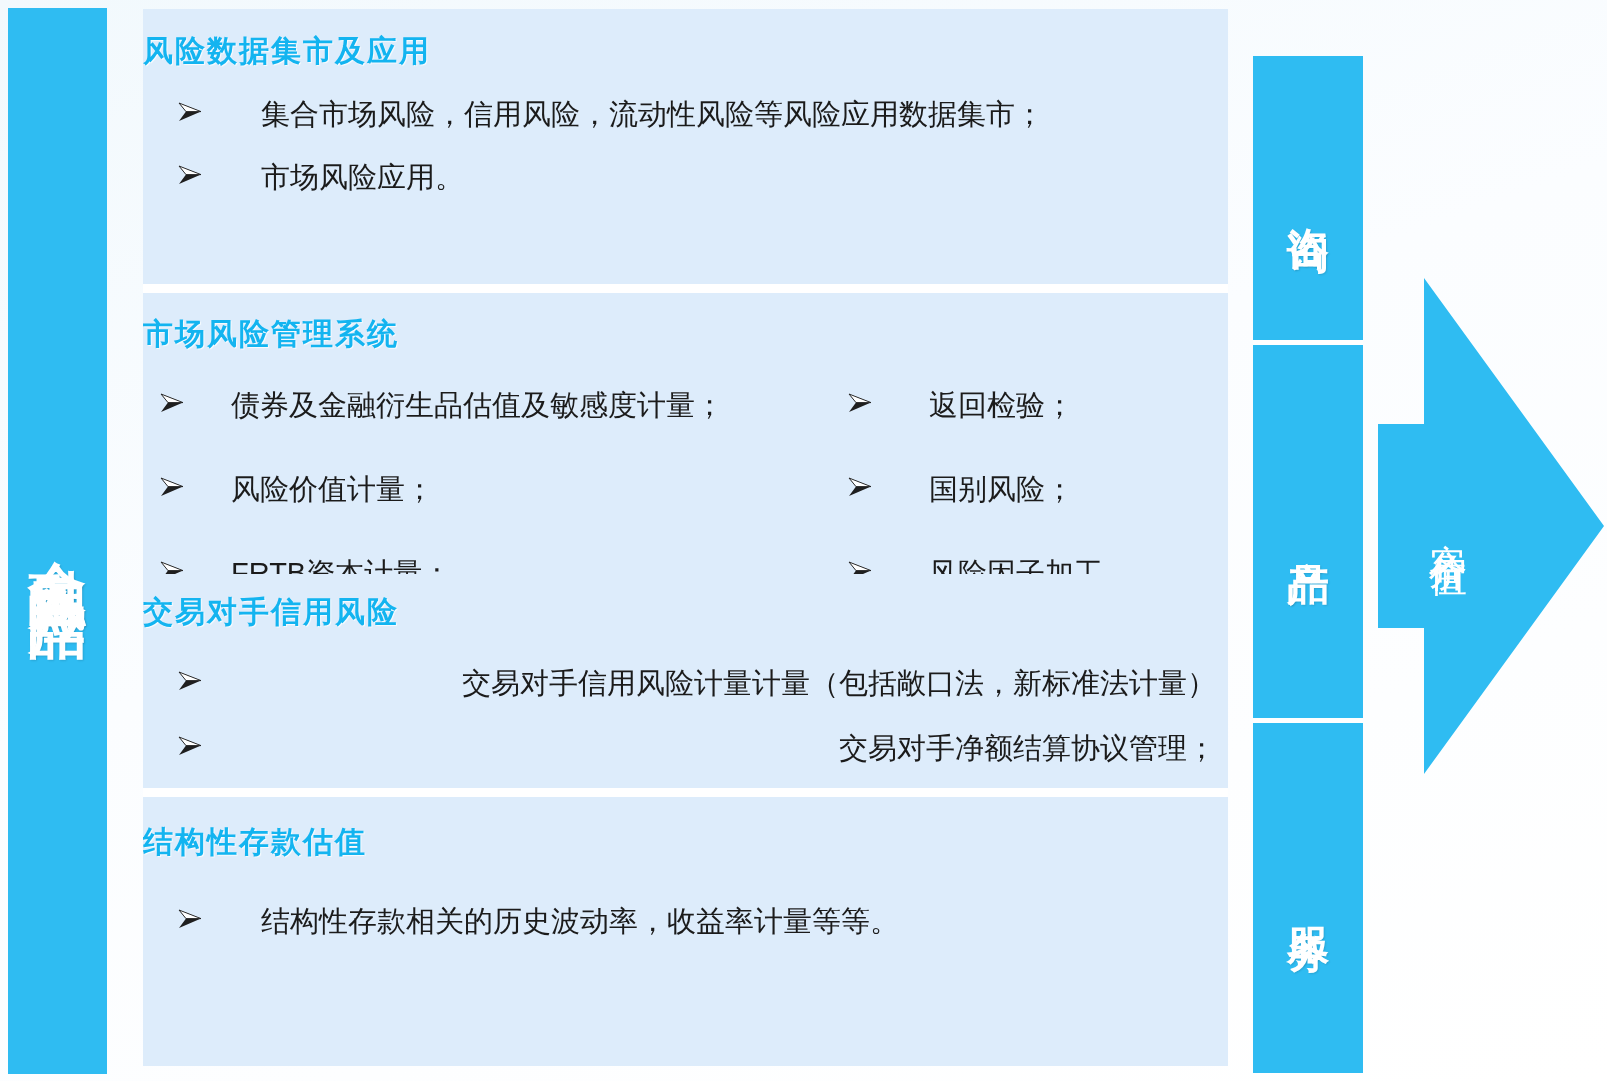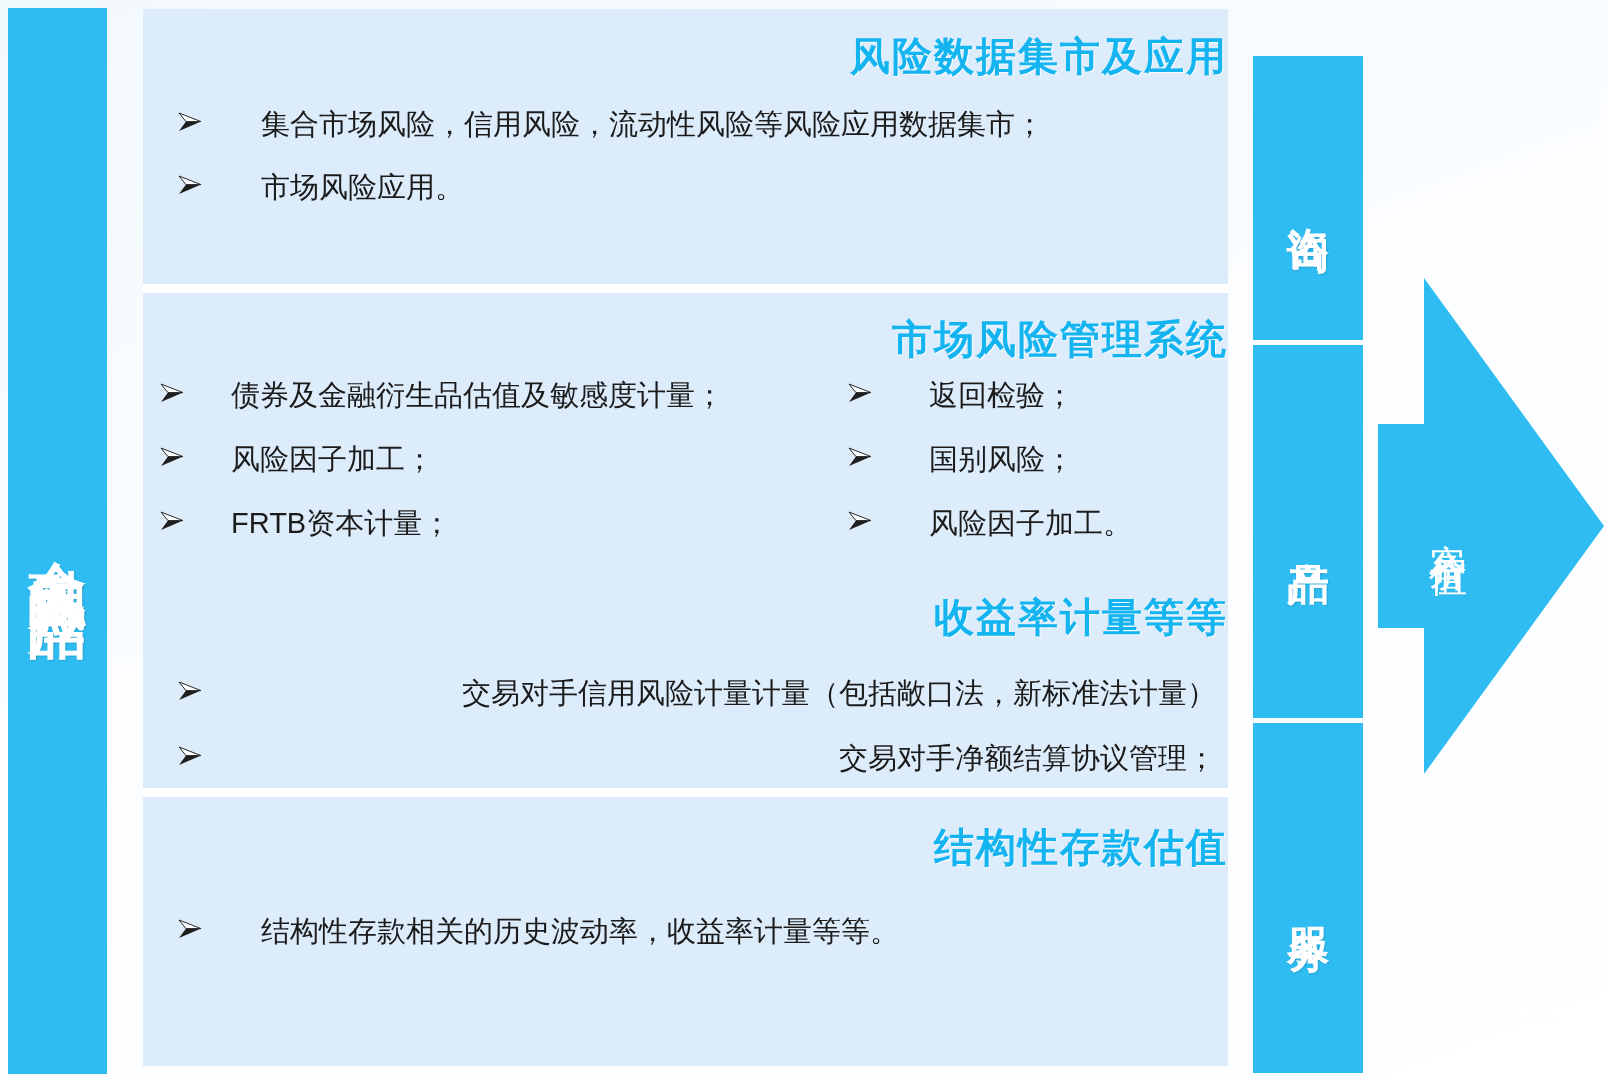--- a/index.html
+++ b/index.html
@@ -59,24 +59,24 @@
     position: relative;
     overflow: hidden;
   }
   .panel.p1 { height: 275px; }
   .panel.gap { height: 9px; background: #ffffff; flex: none; }
   .panel.p2 { height: 281px; }
   .panel.p3 { height: 214px; }
   .panel.p4 { height: 269px; }
 
   .panel-title {
-    text-align: right;
+    text-align: left;
     color: #13b4f0;
     font-weight: bold;
-    font-size: 40px;
+    font-size: 30px;
     line-height: 1;
     letter-spacing: 2px;
     text-shadow: 1px 1px 1px rgba(255,255,255,0.85);
   }
   .panel.p1 .panel-title { padding-top: 27px; }
   .panel.p2 .panel-title { padding-top: 26px; }
   .panel.p3 .panel-title { padding-top: 23px; }
   .panel.p4 .panel-title { padding-top: 30px; }
 
   .bullet-list {
@@ -118,21 +118,21 @@
   .cols {
     display: flex;
     padding-top: 22px;
   }
   .col {
     display: flex;
     flex-direction: column;
   }
   .col.left { width: 700px; }
   .col.right { width: 385px; }
-  .col .bullet { margin-bottom: 35px; }
+  .col .bullet { margin-bottom: 35px; margin-top: 20px; }
   .col.left .bullet-marker { margin-left: 16px; margin-right: 46px; }
   .col.right .bullet-marker { margin-left: 4px; margin-right: 56px; }
 
   
   #right-col {
     position: absolute;
     left: 1253px;
     top: 56px;
     width: 110px;
     height: 1017px;
@@ -241,21 +241,21 @@
             </span>
             <span class="bullet-text">债券及金融衍生品估值及敏感度计量；</span>
           </div>
           <div class="bullet">
             <span class="bullet-marker">
               <svg width="26" height="24" viewBox="0 0 26 24" aria-hidden="true">
                 <path d="M2 3 L24 11.6 L2 21 L9 11.6 Z" fill="#1f1f1f"></path>
                 <path d="M2 3 L24 11.6 L9 11.6 Z" fill="#ffffff" stroke="#1f1f1f" stroke-width="0.9"></path>
               </svg>
             </span>
-            <span class="bullet-text">风险因子加工；</span>
+            <span class="bullet-text">风险价值计量；</span>
           </div>
           <div class="bullet">
             <span class="bullet-marker">
               <svg width="26" height="24" viewBox="0 0 26 24" aria-hidden="true">
                 <path d="M2 3 L24 11.6 L2 21 L9 11.6 Z" fill="#1f1f1f"></path>
                 <path d="M2 3 L24 11.6 L9 11.6 Z" fill="#ffffff" stroke="#1f1f1f" stroke-width="0.9"></path>
               </svg>
             </span>
             <span class="bullet-text">FRTB资本计量；</span>
           </div>
@@ -286,21 +286,21 @@
                 <path d="M2 3 L24 11.6 L9 11.6 Z" fill="#ffffff" stroke="#1f1f1f" stroke-width="0.9"></path>
               </svg>
             </span>
             <span class="bullet-text">风险因子加工。</span>
           </div>
         </div>
       </div>
     </div>
 
     <div class="panel p3">
-      <div class="panel-title">收益率计量等等</div>
+      <div class="panel-title">交易对手信用风险</div>
       <ul class="bullet-list">
         <li class="bullet">
           <span class="bullet-marker">
             <svg width="26" height="24" viewBox="0 0 26 24" aria-hidden="true">
               <path d="M2 3 L24 11.6 L2 21 L9 11.6 Z" fill="#1f1f1f"></path>
               <path d="M2 3 L24 11.6 L9 11.6 Z" fill="#ffffff" stroke="#1f1f1f" stroke-width="0.9"></path>
             </svg>
           </span>
           <span class="bullet-text">交易对手信用风险计量计量（包括敞口法，新标准法计量）</span>
         </li>

